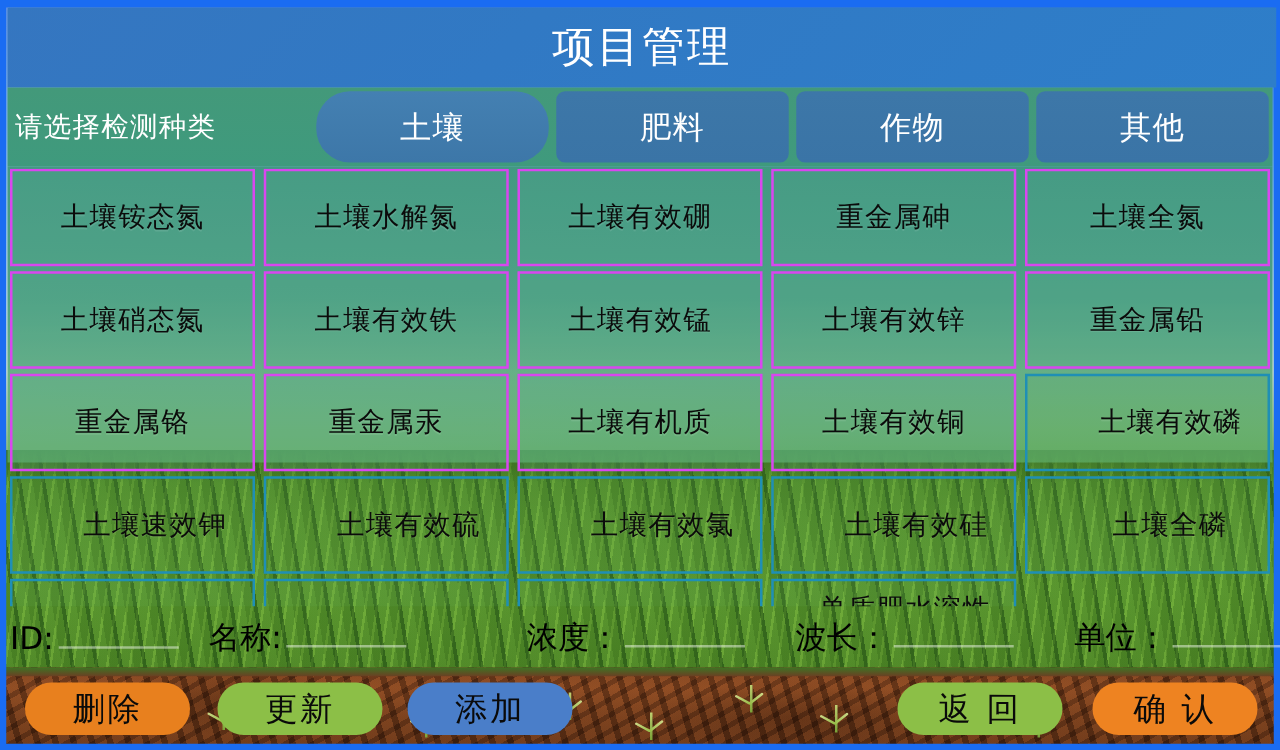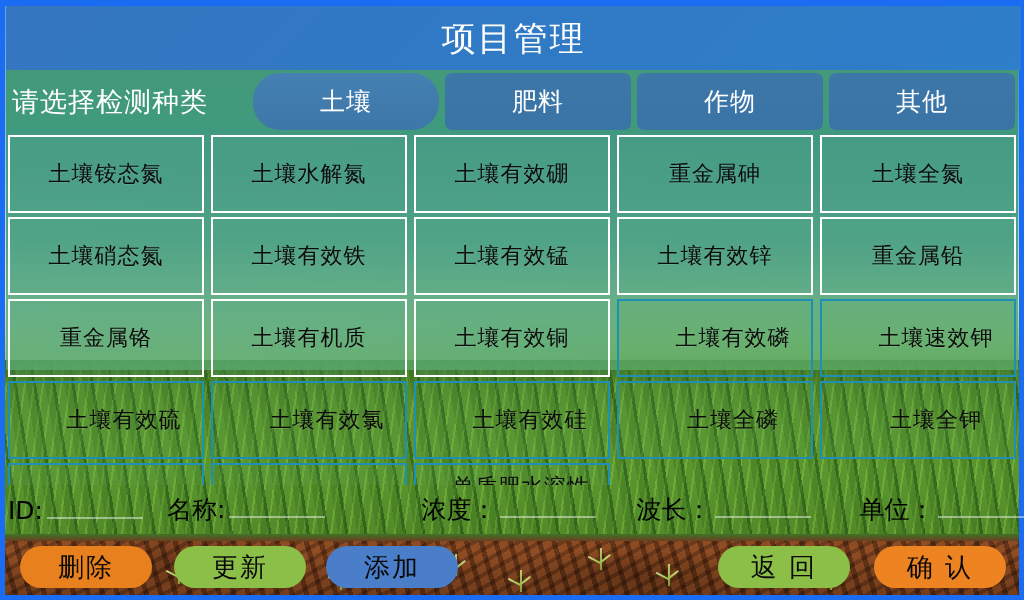--- a/index.html
+++ b/index.html
@@ -168,21 +168,21 @@
     display: flex;
     align-items: stretch;
   }
   .tab-label {
     flex: 0 0 244px;
     display: flex;
     align-items: center;
     justify-content: flex-start;
     padding-left: 6px;
     color: #ffffff;
-    font-size: 27px;
+    font-size: 22px;
     letter-spacing: 1px;
   }
   .tab {
     flex: 1 1 0;
     margin: 3px 3px 3px 3px;
     background: linear-gradient(180deg, #3d77a8 0%, #3a74a6 100%);
     border-radius: 7px;
     display: flex;
     align-items: center;
     justify-content: center;
@@ -218,21 +218,21 @@
     z-index: 3;
     display: grid;
     grid-template-columns: repeat(5, 1fr);
     grid-auto-rows: 78px;
     column-gap: 7px;
     row-gap: 4px;
     padding: 0 2px;
     overflow: hidden;
   }
   .cell {
-    border: 2px solid #ffffff;
+    border: 2px solid #d946ef;
     background: rgba(86,170,142,0.22);
     display: flex;
     align-items: center;
     justify-content: center;
     color: #0b0b0b;
     font-size: 22px;
     letter-spacing: 1px;
     cursor: pointer;
     text-shadow: 0 1px 0 rgba(255,255,255,0.10);
   }
@@ -351,20 +351,21 @@
     <div class="cell">重金属砷</div>
     <div class="cell">土壤全氮</div>
 
     <div class="cell">土壤硝态氮</div>
     <div class="cell">土壤有效铁</div>
     <div class="cell">土壤有效锰</div>
     <div class="cell">土壤有效锌</div>
     <div class="cell">重金属铅</div>
 
     <div class="cell">重金属铬</div>
+    <div class="cell">重金属汞</div>
     <div class="cell">土壤有机质</div>
     <div class="cell">土壤有效铜</div>
 
     <div class="cell row-photo">土壤有效磷</div>
     <div class="cell row-photo">土壤速效钾</div>
     <div class="cell row-photo">土壤有效硫</div>
     <div class="cell row-photo">土壤有效氯</div>
     <div class="cell row-photo">土壤有效硅</div>
 
     <div class="cell row-photo">土壤全磷</div>

